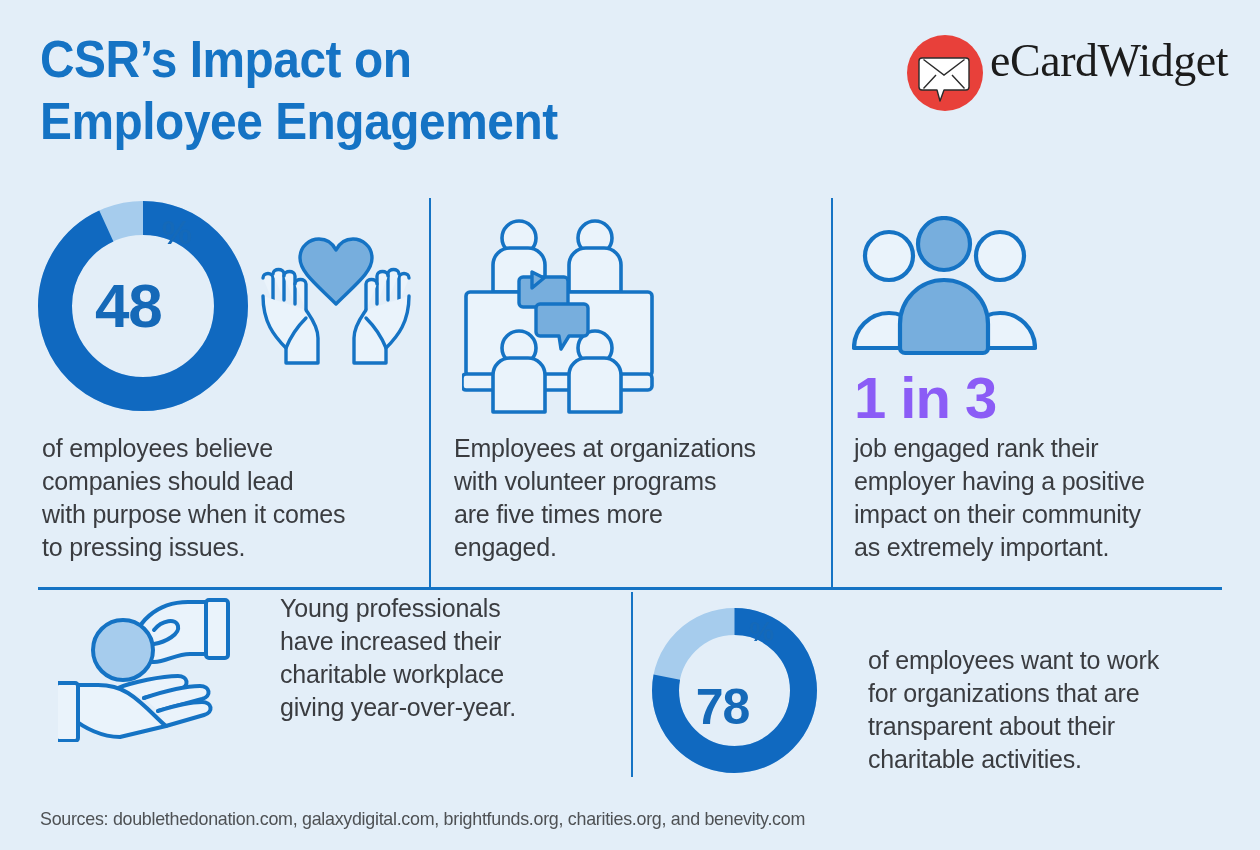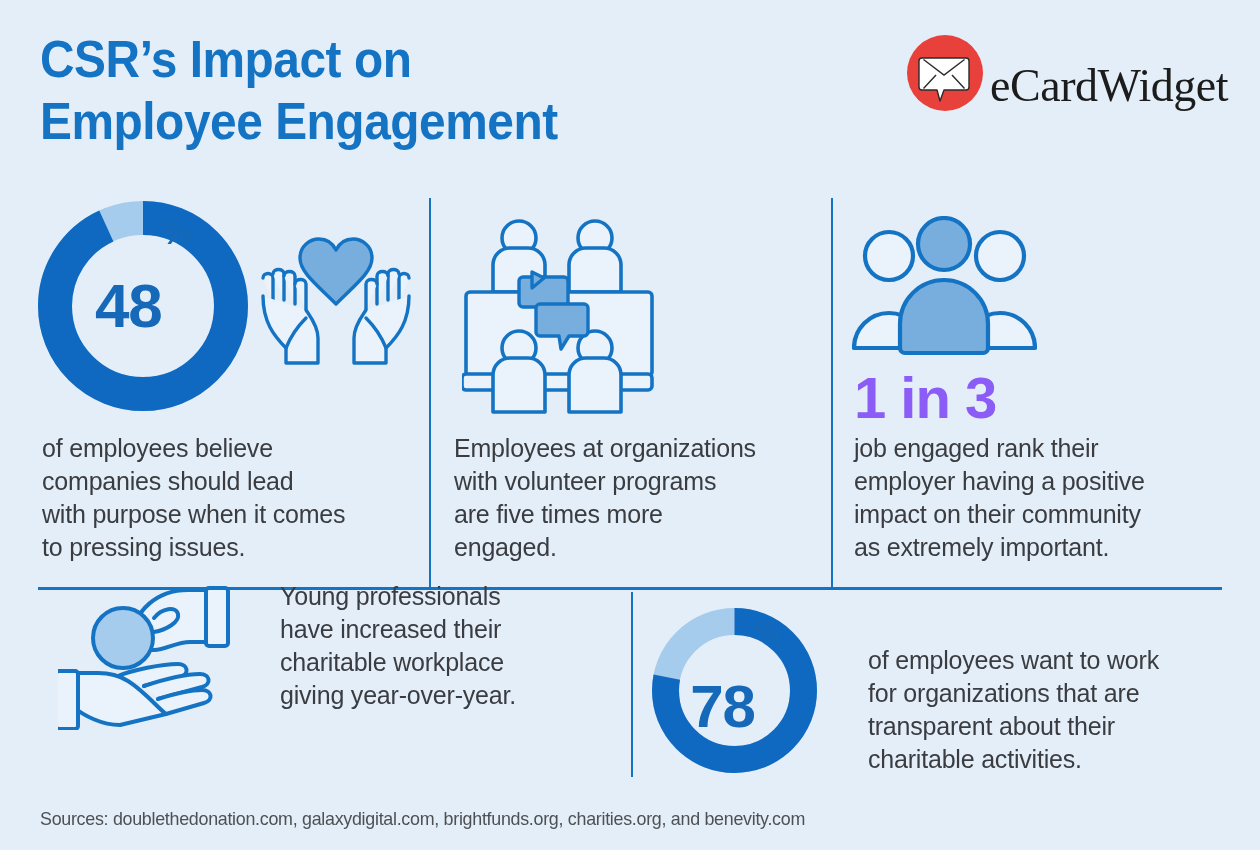--- a/index.html
+++ b/index.html
@@ -14,21 +14,21 @@
 
   
   .title {
     position:absolute; left:40px; top:28px;
     font-size:52px; line-height:62px;
     font-weight:700; color:#1573c4;
     letter-spacing:-0.5px;
     white-space:pre-line;
     transform:scaleX(0.92); transform-origin:left top;
   }
-  .logo { position:absolute; right:32px; top:34px; display:flex; align-items:flex-end; gap:6px; }
+  .logo { position:absolute; right:32px; top:34px; display:flex; align-items:flex-start; gap:6px; }
   .logo-mark { width:78px; height:78px; position:relative; }
   .logo-text { font-family:"Liberation Serif", serif; font-size:46px; color:#1c1c1c; letter-spacing:-0.5px; }
 
   
   .v-div { position:absolute; width:2px; background:#1573c4; }
   .h-div { position:absolute; height:3px; background:#1573c4; }
 
   
   .cell { position:absolute; }
   .body-text {
@@ -41,21 +41,21 @@
   }
 
   
   .donut { position:relative; }
   .donut-label {
     position:absolute; inset:0; display:flex; align-items:center; justify-content:center;
     color:#1569b8; font-weight:600; letter-spacing:-1px;
   }
   .donut-label .num { font-size:62px; line-height:62px; }
   .donut-label .pct { font-size:34px; line-height:34px; align-self:flex-start; margin-top:14px; }
-  .donut-78 .donut-label .num { font-size:60px; line-height:50px;margin-top:32px; }
+  .donut-78 .donut-label .num { font-size:50px; line-height:50px;margin-top:32px; }
   .donut-78 .donut-label .pct { font-size:28px; line-height:28px; margin-top:10px; }
 
   
   .sources {
     position:absolute; left:40px; bottom:20px;
     font-size:19px; color:#4e5154; letter-spacing:-0.3px;
     transform:scaleX(0.94); transform-origin:left bottom;
   }
 </style>
 </head>
@@ -181,21 +181,21 @@
     </div>
 
     <div class="bignum" style="position:absolute; left:2px; top:170px;">1 in 3</div>
 
     <div class="body-text" style="position:absolute; left:2px; top:234px; width:378px;">job engaged rank their
 employer having a positive
 impact on their community
 as extremely important.</div>
   </div>
 
-  <div class="cell" style="left:40px; top:568px; width:580px; height:180px;">
+  <div class="cell" style="left:40px; top:580px; width:580px; height:180px;">
 
     <div style="position:absolute; left:18px; top:12px; width:200px; height:150px;">
       <svg width="200" height="150" viewBox="0 0 200 150">
         <g fill="#eaf3fb" stroke="#1573c4" stroke-width="4" stroke-linejoin="round" stroke-linecap="round">
 
           <path d="M75 59 C 75 30, 100 10, 130 10 L148 10 L148 62 L132 62 C 118 62, 108 70, 96 70 L80 70 C 72 70, 68 64, 75 59 Z"></path>
           <path d="M96 38 C 104 28, 118 26, 120 34 C 122 42, 108 50, 96 52"></path>
           <rect x="148" y="8" width="22" height="58" rx="3"></rect>
 
           <circle cx="65" cy="58" r="30" fill="#a6cced"></circle>

